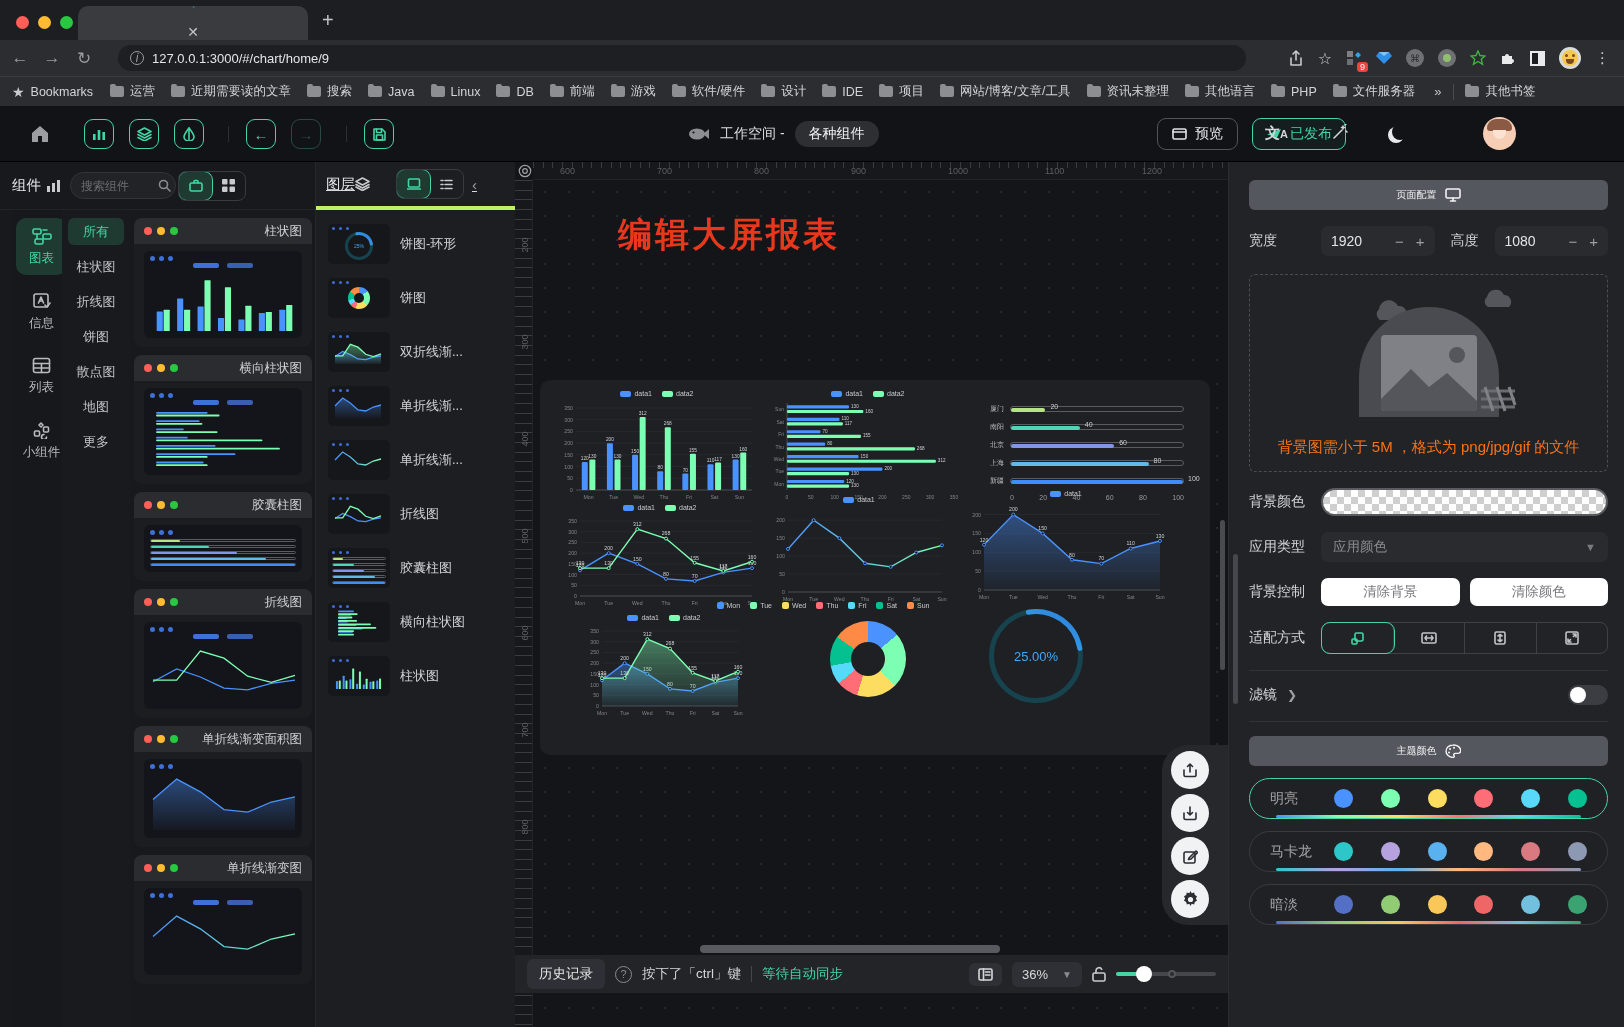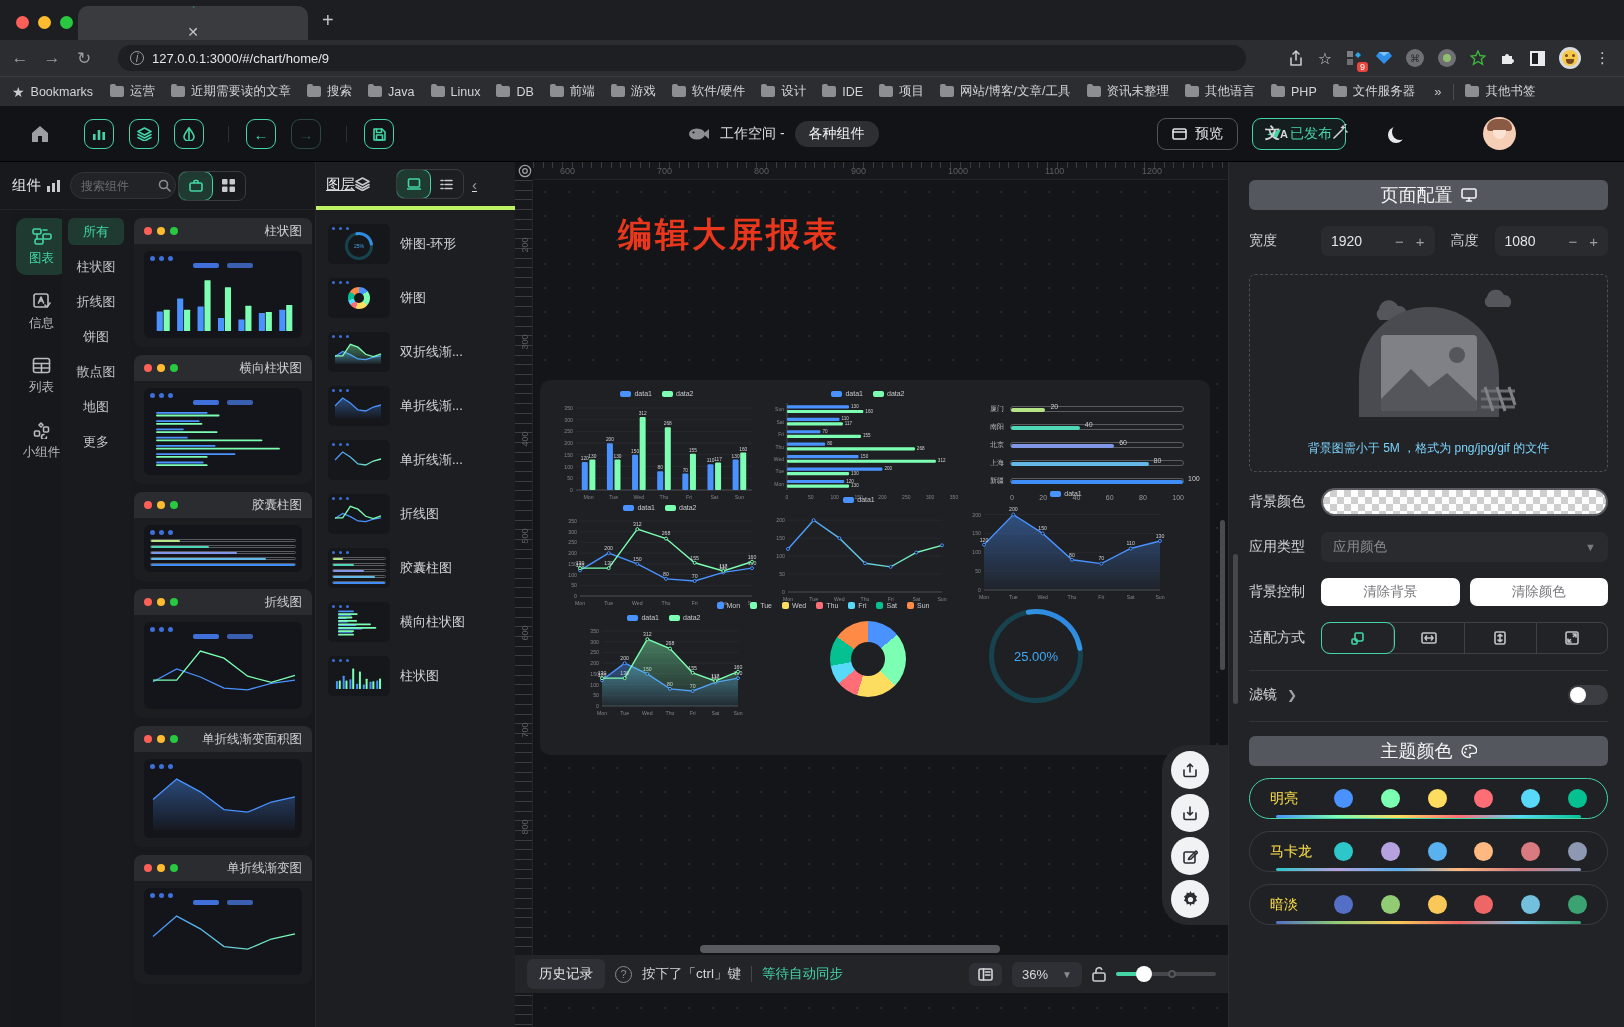--- a/index.html
+++ b/index.html
@@ -95,41 +95,41 @@
   .sb-btn{background:#2f3035;border-radius:6px;padding:6px 12px;color:#e6e7e9;font-size:13.5px;}
   .qcirc{width:17px;height:17px;border-radius:50%;border:1.4px solid #8a8b8f;color:#8a8b8f;font-size:11px;display:flex;align-items:center;justify-content:center;}
   .zoom-sel{background:#2f3035;border-radius:6px;padding:5px 10px;color:#dadbdd;font-size:13px;display:flex;gap:14px;align-items:center;}
   .slider{width:100px;height:4px;background:#46474c;border-radius:2px;position:relative;}
   .slider .fill{position:absolute;left:0;top:0;height:4px;width:28px;background:#43d6a4;border-radius:2px;}
   .slider .knob{position:absolute;left:20px;top:-6px;width:16px;height:16px;border-radius:50%;background:#fff;}
   .slider .mark{position:absolute;left:52px;top:-2px;width:8px;height:8px;border-radius:50%;background:#2a2b2f;border:2px solid #55565b;}
   
   .rpanel{position:absolute;left:1228px;top:162px;width:396px;height:865px;background:#222327;border-left:1px solid #2c2d31;padding:18px 16px 0 20px;overflow:hidden;}
   .rp-scroll{position:absolute;left:4px;top:392px;width:5px;height:150px;border-radius:3px;background:#46474c;}
-  .sec-bar{height:30px;background:#54575d;border-radius:6px;display:flex;align-items:center;justify-content:center;gap:8px;color:#f2f3f5;font-size:18px;}
+  .sec-bar{height:30px;background:#54575d;border-radius:6px;display:flex;align-items:center;justify-content:center;gap:8px;color:#f2f3f5;font-size:10px;}
   .row{display:flex;align-items:center;margin-top:16px;gap:10px;}
   .rlab{width:62px;color:#d2d3d6;font-size:14px;flex:none;}
   .stepper{flex:1;height:30px;background:#2a2b2f;border-radius:7px;display:flex;align-items:center;padding:0 10px;color:#e3e4e6;font-size:14px;}
   .stepper .pm{margin-left:auto;color:#9fa0a4;display:flex;gap:12px;font-size:15px;}
   .upload{margin-top:18px;height:198px;border:1px dashed #4c4d52;border-radius:6px;position:relative;text-align:center;}
-  .up-hint{position:absolute;left:0;right:0;bottom:14px;color:#7dd3fc;font-size:12px;}
+  .up-hint{position:absolute;left:0;right:0;bottom:14px;color:#f97316;font-size:15px;}
   .swatch{flex:1;height:28px;border:2px solid #5a5b60;border-radius:14px;background:conic-gradient(#cfcfcf 25%,#fff 0 50%,#cfcfcf 0 75%,#fff 0) 0 0/14px 14px;}
   .select{flex:1;height:30px;background:#2a2b2f;border-radius:7px;display:flex;align-items:center;padding:0 12px;color:#8a8b8f;font-size:13.5px;}
   .select .chev{margin-left:auto;color:#7a7b7f;font-size:11px;}
   .gbtn{flex:1;height:28px;background:#ffffff;border-radius:7px;display:flex;align-items:center;justify-content:center;color:#77787c;font-size:13.5px;}
   .fitseg{flex:1;display:flex;border:1px solid #404145;border-radius:8px;height:32px;}
   .fitseg > div{flex:1;display:flex;align-items:center;justify-content:center;border-right:1px solid #404145;color:#c3c4c7;}
   .fitseg > div:last-child{border-right:none;}
   .fitseg .on{outline:1.5px solid #43d6a4;border-radius:8px;color:#43d6a4;}
   .hr{height:1px;background:#333438;margin-top:16px;}
   .toggle{margin-left:auto;width:40px;height:20px;border-radius:10px;background:#3c3d42;position:relative;}
   .toggle:before{content:"";position:absolute;left:2px;top:2px;width:16px;height:16px;border-radius:50%;background:#fff;}
   .theme-row{margin-top:12px;height:41px;border:1px solid #3a3b40;border-radius:21px;display:flex;align-items:center;padding:0 10px 0 20px;gap:0;position:relative;background:#202125;}
   .theme-row.on{border-color:#43d6a4;}
-  .theme-row .tname{width:64px;color:#fde047;font-size:14px;}
+  .theme-row .tname{width:64px;color:#a3a3a3;font-size:14px;}
   .theme-row .tdots{flex:1;display:flex;justify-content:space-between;padding-right:10px;}
   .tdot{width:19px;height:19px;border-radius:50%;}
   .theme-row .underline{position:absolute;left:26px;right:26px;bottom:0px;height:3px;border-radius:2px;}
   svg{display:block;}
   .ic{stroke:currentColor;fill:none;stroke-width:1.6;stroke-linecap:round;stroke-linejoin:round;}
 </style>
 </head>
 <body>
 
 <div class="titlebar">

